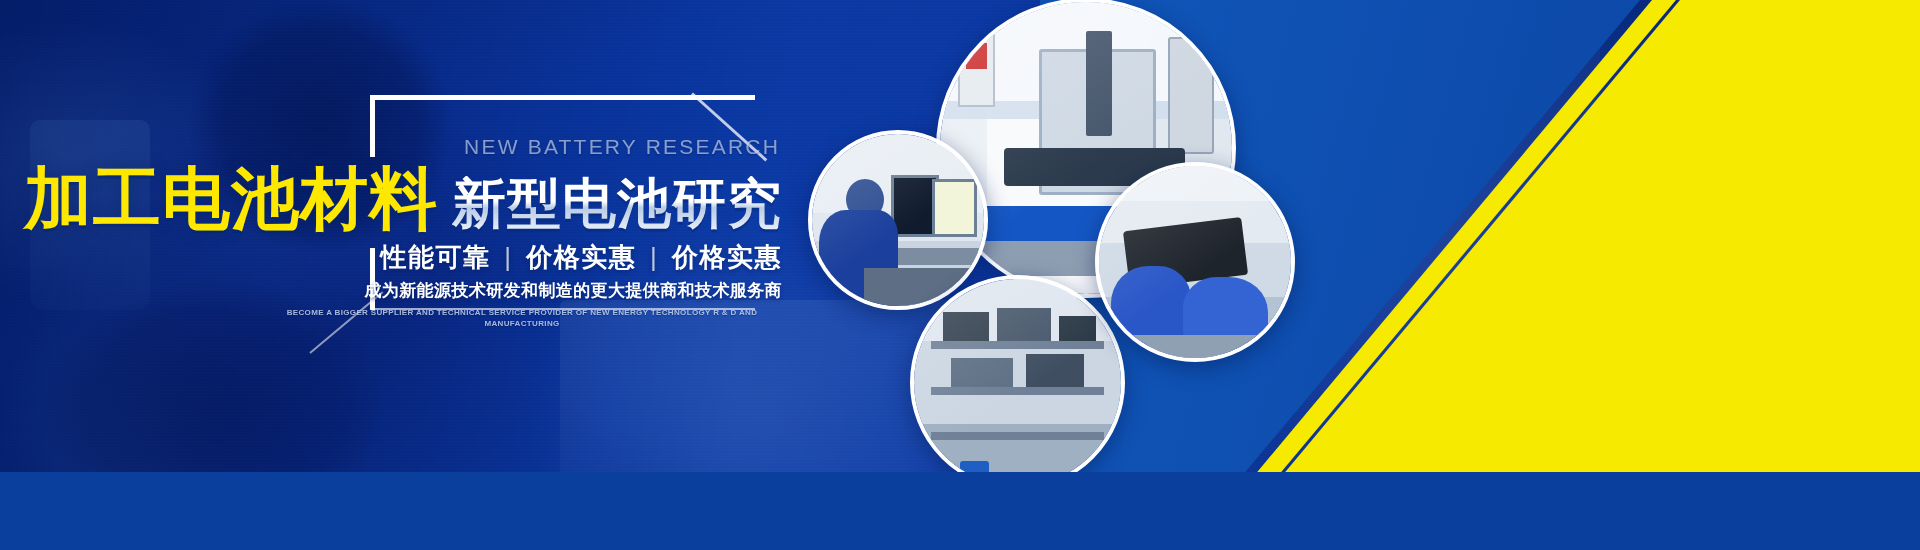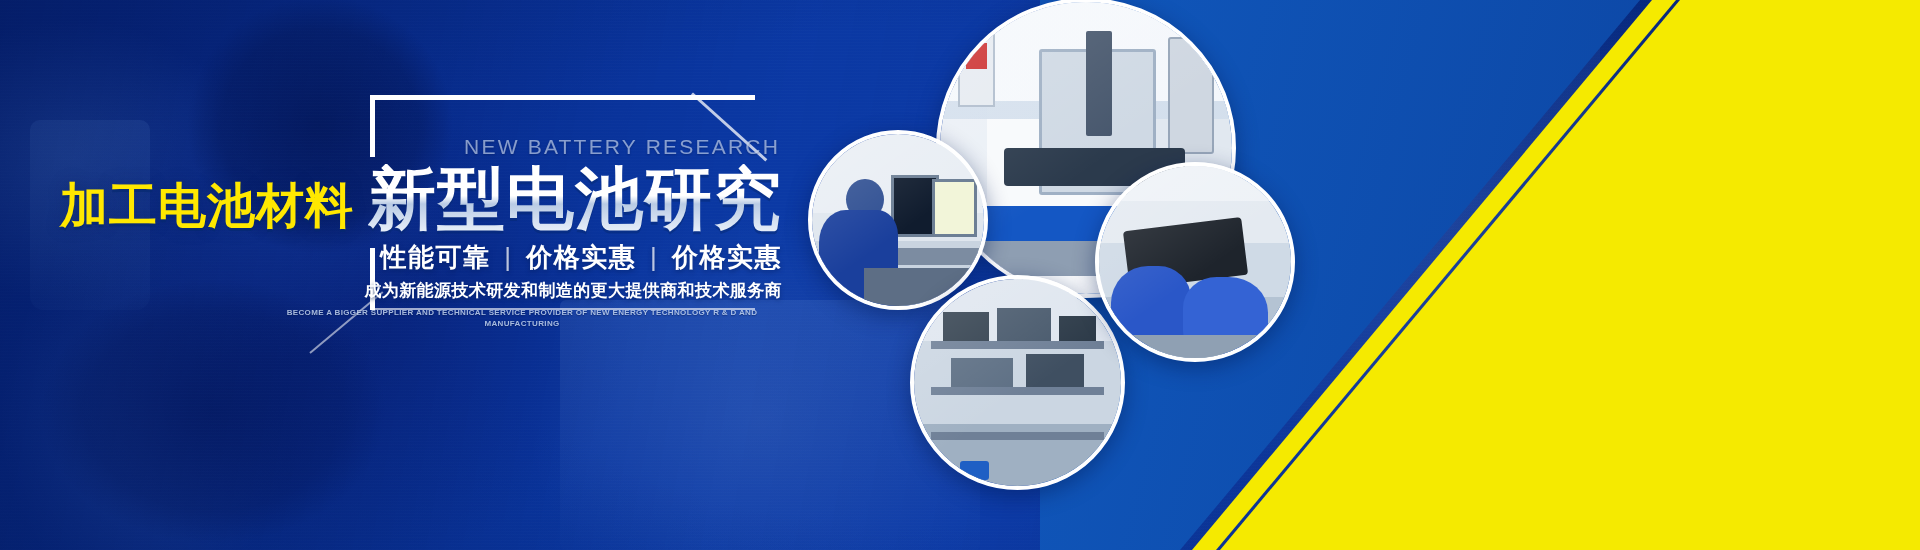--- a/index.html
+++ b/index.html
@@ -1,20 +1,20 @@
 <!DOCTYPE html>
 <html><head>
 <meta charset="utf-8">
 <style>
   * { margin:0; padding:0; box-sizing:border-box; }
   html, body { width:1920px; height:550px; overflow:hidden; background:#0a3f9e; }
   body { font-family:"Liberation Sans", sans-serif; }
 
   .banner {
-    position:relative; width:1920px; height:550px; overflow:hidden;
+    position:relative; width:1920px; height:472px; overflow:hidden;
     background:#1157bd;
   }
 
   
   .bg-photo {
     position:absolute; inset:0;
     background:
       radial-gradient(ellipse 300px 220px at 250px 210px, rgba(40,95,190,.85) 0%, rgba(20,70,165,0) 70%),
       radial-gradient(ellipse 420px 330px at 330px 330px, rgba(18,60,150,.9) 0%, rgba(18,60,150,0) 72%),
       radial-gradient(ellipse 260px 200px at 70px 160px, rgba(120,160,215,.55) 0%, rgba(120,160,215,0) 70%),
@@ -102,25 +102,25 @@
     color:rgba(215,228,248,.62); line-height:1;
     margin-bottom:7px; padding-right:2px;
     text-shadow:0 1px 2px rgba(0,20,70,.35);
   }
 
   .headline {
     display:flex; justify-content:flex-end; align-items:baseline; gap:14px;
     line-height:1.02; white-space:nowrap;
   }
   .h-yellow {
-    font-size:48px; font-weight:700; color:#ffe800; letter-spacing:1px;
+    font-size:68px; font-weight:700; color:#ffe800; letter-spacing:1px;
     text-shadow:0 3px 0 rgba(4,40,110,.55), 0 0 16px rgba(0,30,95,.40);
   }
   .h-white {
-    font-size:68px; font-weight:700; letter-spacing:1px;
+    font-size:54px; font-weight:700; letter-spacing:1px;
     color:#ffffff;
     background:linear-gradient(180deg,#ffffff 0%,#ffffff 46%,#b9cbe4 58%,#e9f0fa 100%);
     -webkit-background-clip:text; background-clip:text;
     -webkit-text-fill-color:transparent;
     filter:drop-shadow(0 3px 0 rgba(4,40,110,.45));
   }
 
   .tagline {
     margin-top:11px; font-size:26px; font-weight:700; color:#fff;
     letter-spacing:1.5px; line-height:1;

